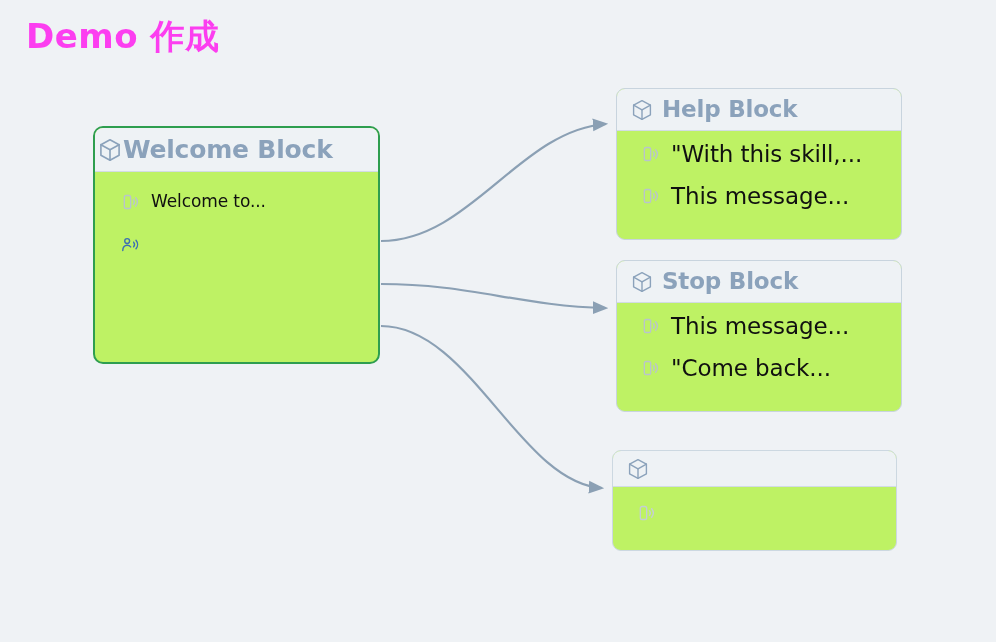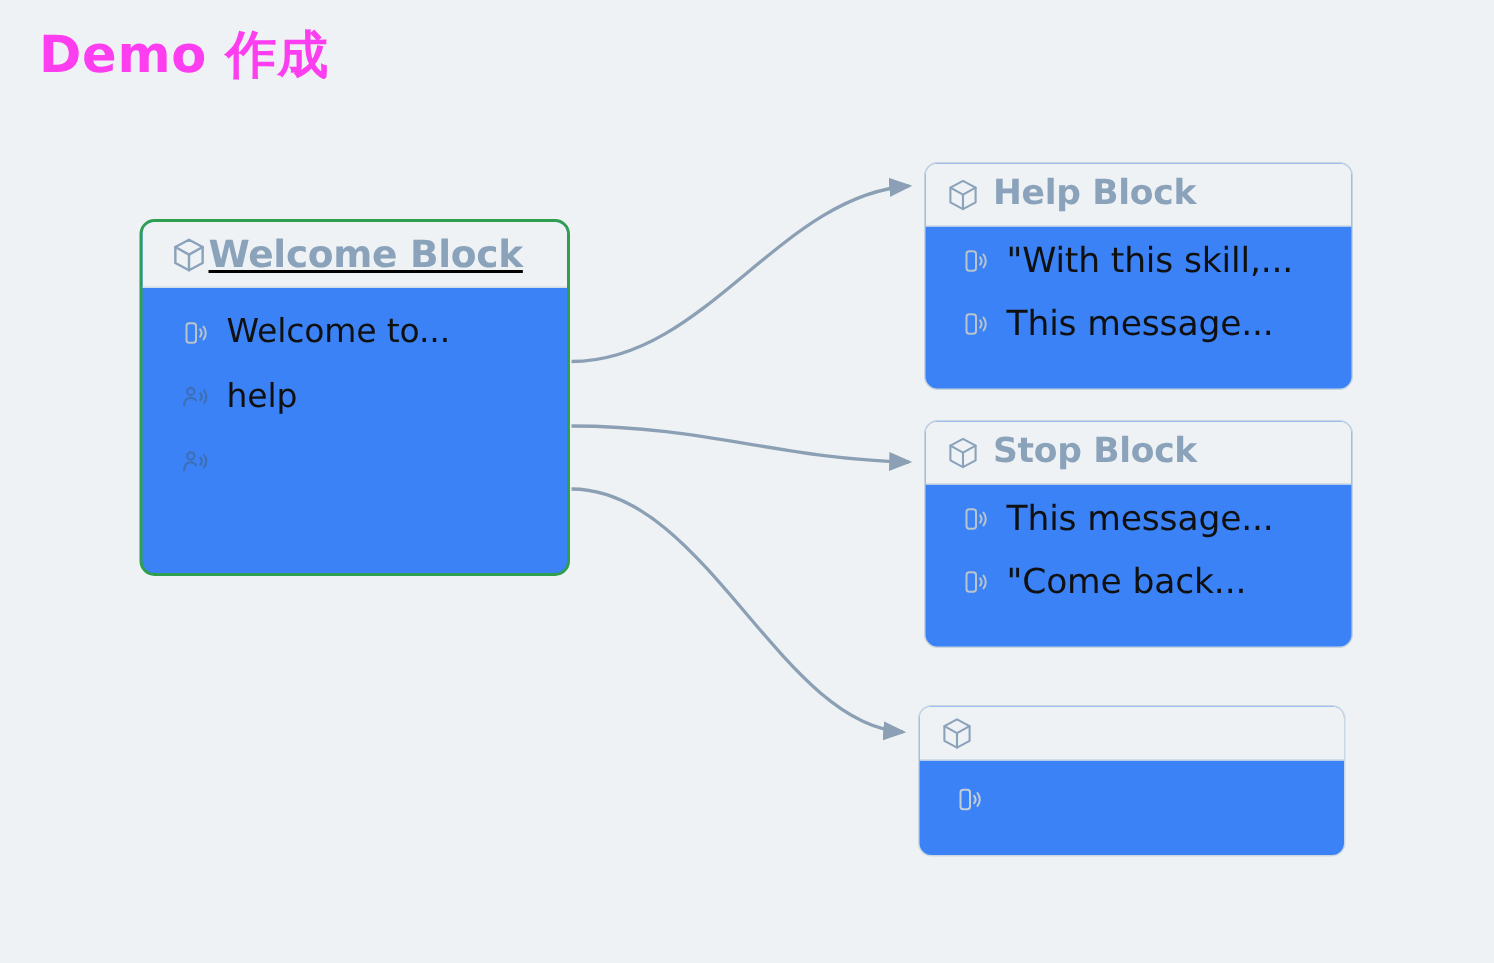--- a/index.html
+++ b/index.html
@@ -36,25 +36,24 @@
     left: 0;
     top: 0;
     width: 996px;
     height: 642px;
     pointer-events: none;
   }
   
   .block {
     position: absolute;
     box-sizing: border-box;
-    background: #3b82f6;
+    background: #bef264;
     border: 1.6px solid #c8d4de;
     border-radius: 9px;
     overflow: hidden;
-    margin-top: 20px;
   }
   .block.selected {
     border: 2px solid #2e9e4f;
     border-radius: 10px;
   }
   .block-header {
     display: flex;
     align-items: center;
     background: #eef2f5;
     border-bottom: 1.4px solid #d2dce4;
@@ -94,26 +93,26 @@
   }
   .row-label {
     font-size: 22px;
     color: #101010;
     white-space: nowrap;
     line-height: 1;
     letter-spacing: -0.1px;
   }
   
   #block-welcome { left: 93px; top: 126px; width: 287px; height: 238px; }
-  #block-welcome .block-header { height: 44px; padding-left: 18px; text-decoration: underline; }
+  #block-welcome .block-header { height: 44px; padding-left: 2px; }
   #block-welcome .block-header .cube { margin-right: 0px; }
   #block-welcome .block-title { color: #8ba2bb; font-size: 25px; }
   #block-welcome .block-body { padding-top: 8px; }
   #block-welcome .row { height: 43px; padding-left: 24px; }
-  #block-welcome .row-label { font-size: 22px; }
+  #block-welcome .row-label { font-size: 17px; }
 
   
   #block-help { left: 616px; top: 88px; width: 286px; height: 152px; }
   #block-help .block-header { height: 42px; }
   #block-help .block-body { padding-top: 2px; }
   #block-help .row { height: 42px; padding-left: 22px; }
   #block-help .row-label { font-size: 23px; }
 
   
   #block-stop { left: 616px; top: 260px; width: 286px; height: 152px; }
@@ -165,42 +164,31 @@
         <span class="row-icon">
           <svg width="20" height="20" viewBox="0 0 24 24" fill="none" stroke="#b9c4cd" stroke-width="1.6" stroke-linecap="round" stroke-linejoin="round">
             <rect x="5.2" y="4.2" width="7.6" height="15.6" rx="2.2"></rect>
             <path d="M16.1 9.1 A4.6 4.6 0 0 1 16.1 14.9"></path>
             <path d="M18.8 6.9 A8.1 8.1 0 0 1 18.8 17.1"></path>
           </svg>
         </span>
         <span class="row-label">Welcome to...</span>
       </div>
 
+
+
       <div class="row">
         <span class="row-icon">
           <svg width="20" height="20" viewBox="0 0 24 24" fill="none" stroke="#3d6fb4" stroke-width="1.7" stroke-linecap="round" stroke-linejoin="round">
             <circle cx="8.6" cy="7.2" r="2.9"></circle>
             <path d="M3.3 18.6 C3.3 14.4 5.7 12.2 8.6 12.2 C10.3 12.2 11.8 13 12.8 14.3"></path>
             <path d="M16.3 8.6 A4.4 4.4 0 0 1 16.3 14.2"></path>
             <path d="M19.2 6.3 A7.9 7.9 0 0 1 19.2 16.5"></path>
           </svg>
         </span>
-        <span class="row-label">help</span>
-      </div>
-
-
-      <div class="row">
-        <span class="row-icon">
-          <svg width="20" height="20" viewBox="0 0 24 24" fill="none" stroke="#3d6fb4" stroke-width="1.7" stroke-linecap="round" stroke-linejoin="round">
-            <circle cx="8.6" cy="7.2" r="2.9"></circle>
-            <path d="M3.3 18.6 C3.3 14.4 5.7 12.2 8.6 12.2 C10.3 12.2 11.8 13 12.8 14.3"></path>
-            <path d="M16.3 8.6 A4.4 4.4 0 0 1 16.3 14.2"></path>
-            <path d="M19.2 6.3 A7.9 7.9 0 0 1 19.2 16.5"></path>
-          </svg>
-        </span>
         <span class="row-label"></span>
       </div>
 
     </div>
   </div>
 
   <div id="block-help" class="block">
     <div class="block-header">
       <svg class="cube" width="24" height="24" viewBox="0 0 24 24" fill="none" stroke="#8ba2bb" stroke-width="1.4" stroke-linecap="round" stroke-linejoin="round">
         <path d="M12 2.6 L20.4 7.1 L20.4 16.9 L12 21.4 L3.6 16.9 L3.6 7.1 Z"></path>

